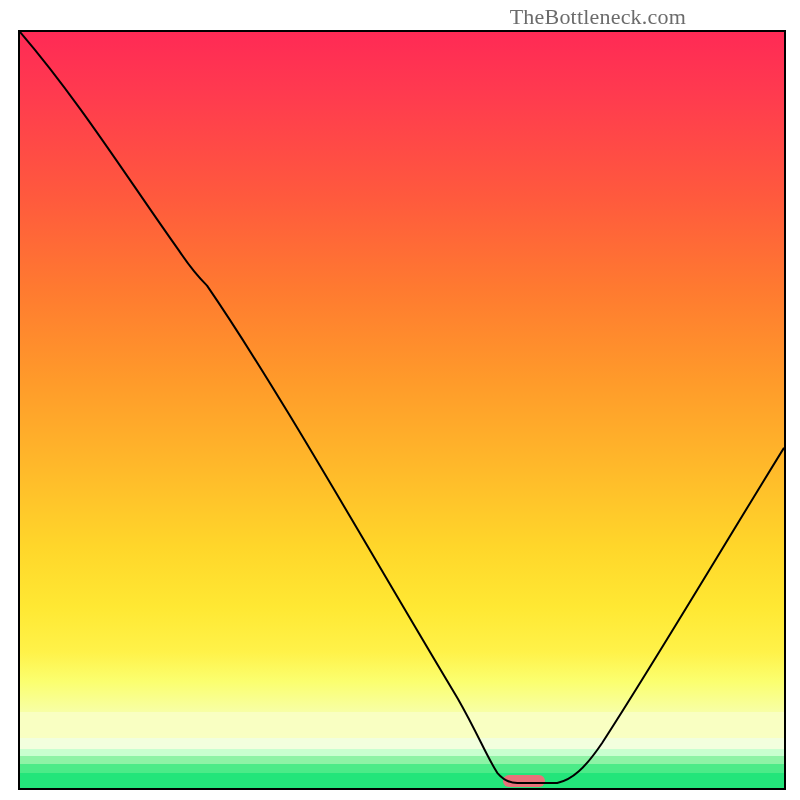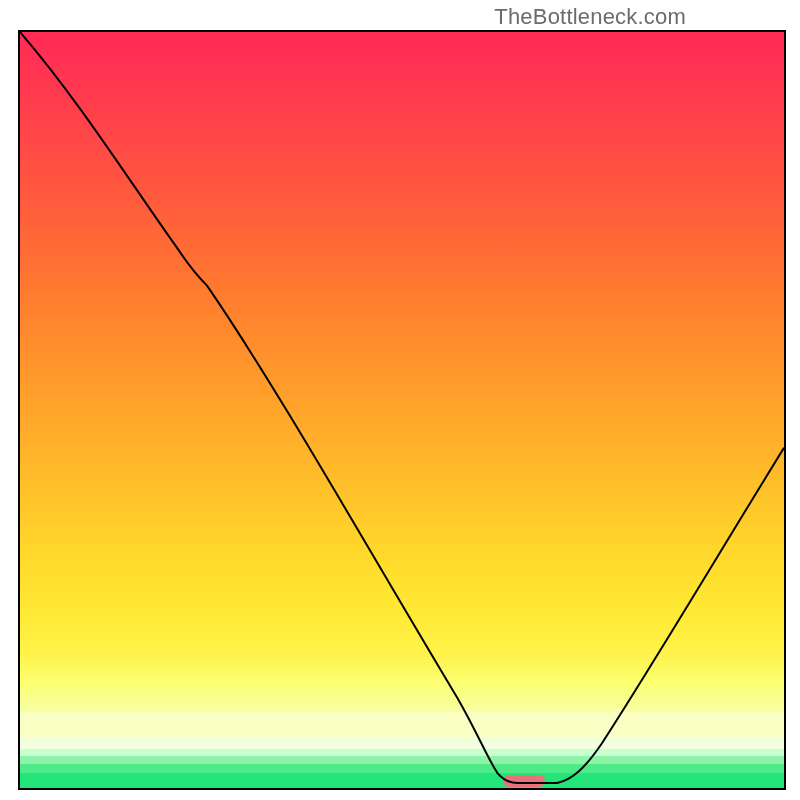--- a/index.html
+++ b/index.html
@@ -8,20 +8,21 @@
     width: 800px;
     height: 800px;
     background: #ffffff;
     overflow: hidden;
     font-family: Arial, Helvetica, sans-serif;
   }
   .wrap {
     position: relative;
     width: 696px;
     height: 800px;
+    font-family: Liberation Serif, serif;
   }
   .watermark {
     position: absolute;
     top: 4px;
     right: 10px;
     font-size: 22px;
     font-weight: 500;
     color: #6b6b6b;
     letter-spacing: 0.2px;
     z-index: 5;

